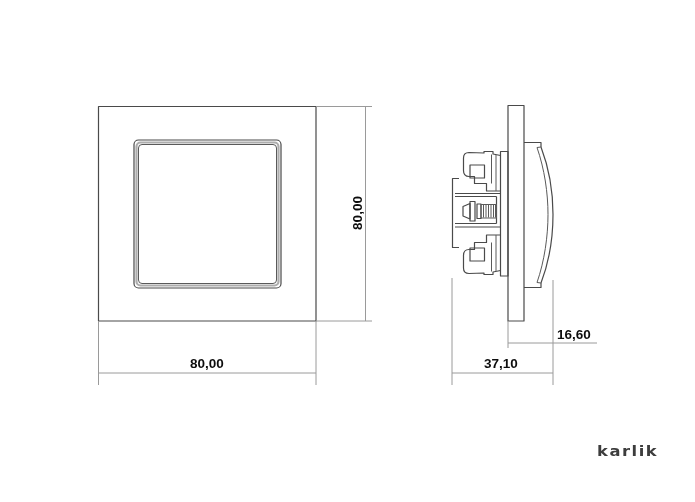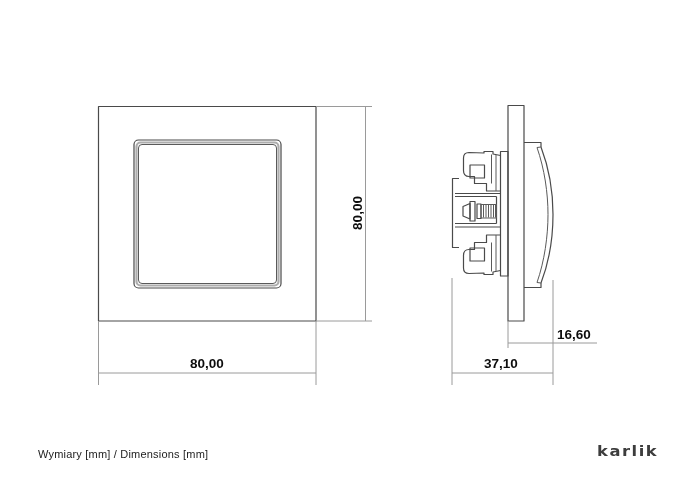--- a/index.html
+++ b/index.html
@@ -116,16 +116,15 @@
       <path class="dim" d="M452,278 V385
                M553,280 V385
                M508,321 V348
                M508,343 H597
                M452,373 H553"></path>
       <text class="dimtxt" x="574" y="338.5" text-anchor="middle">16,60</text>
       <text class="dimtxt" x="501" y="367.5" text-anchor="middle">37,10</text>
     </g>
   </svg>
 
-  <div class="footer-caption">Wymiary [mm] / Dimensions [mm]</div>
 
   <div class="brand-logo">karlik</div>
 </div>
 
 </body></html>

